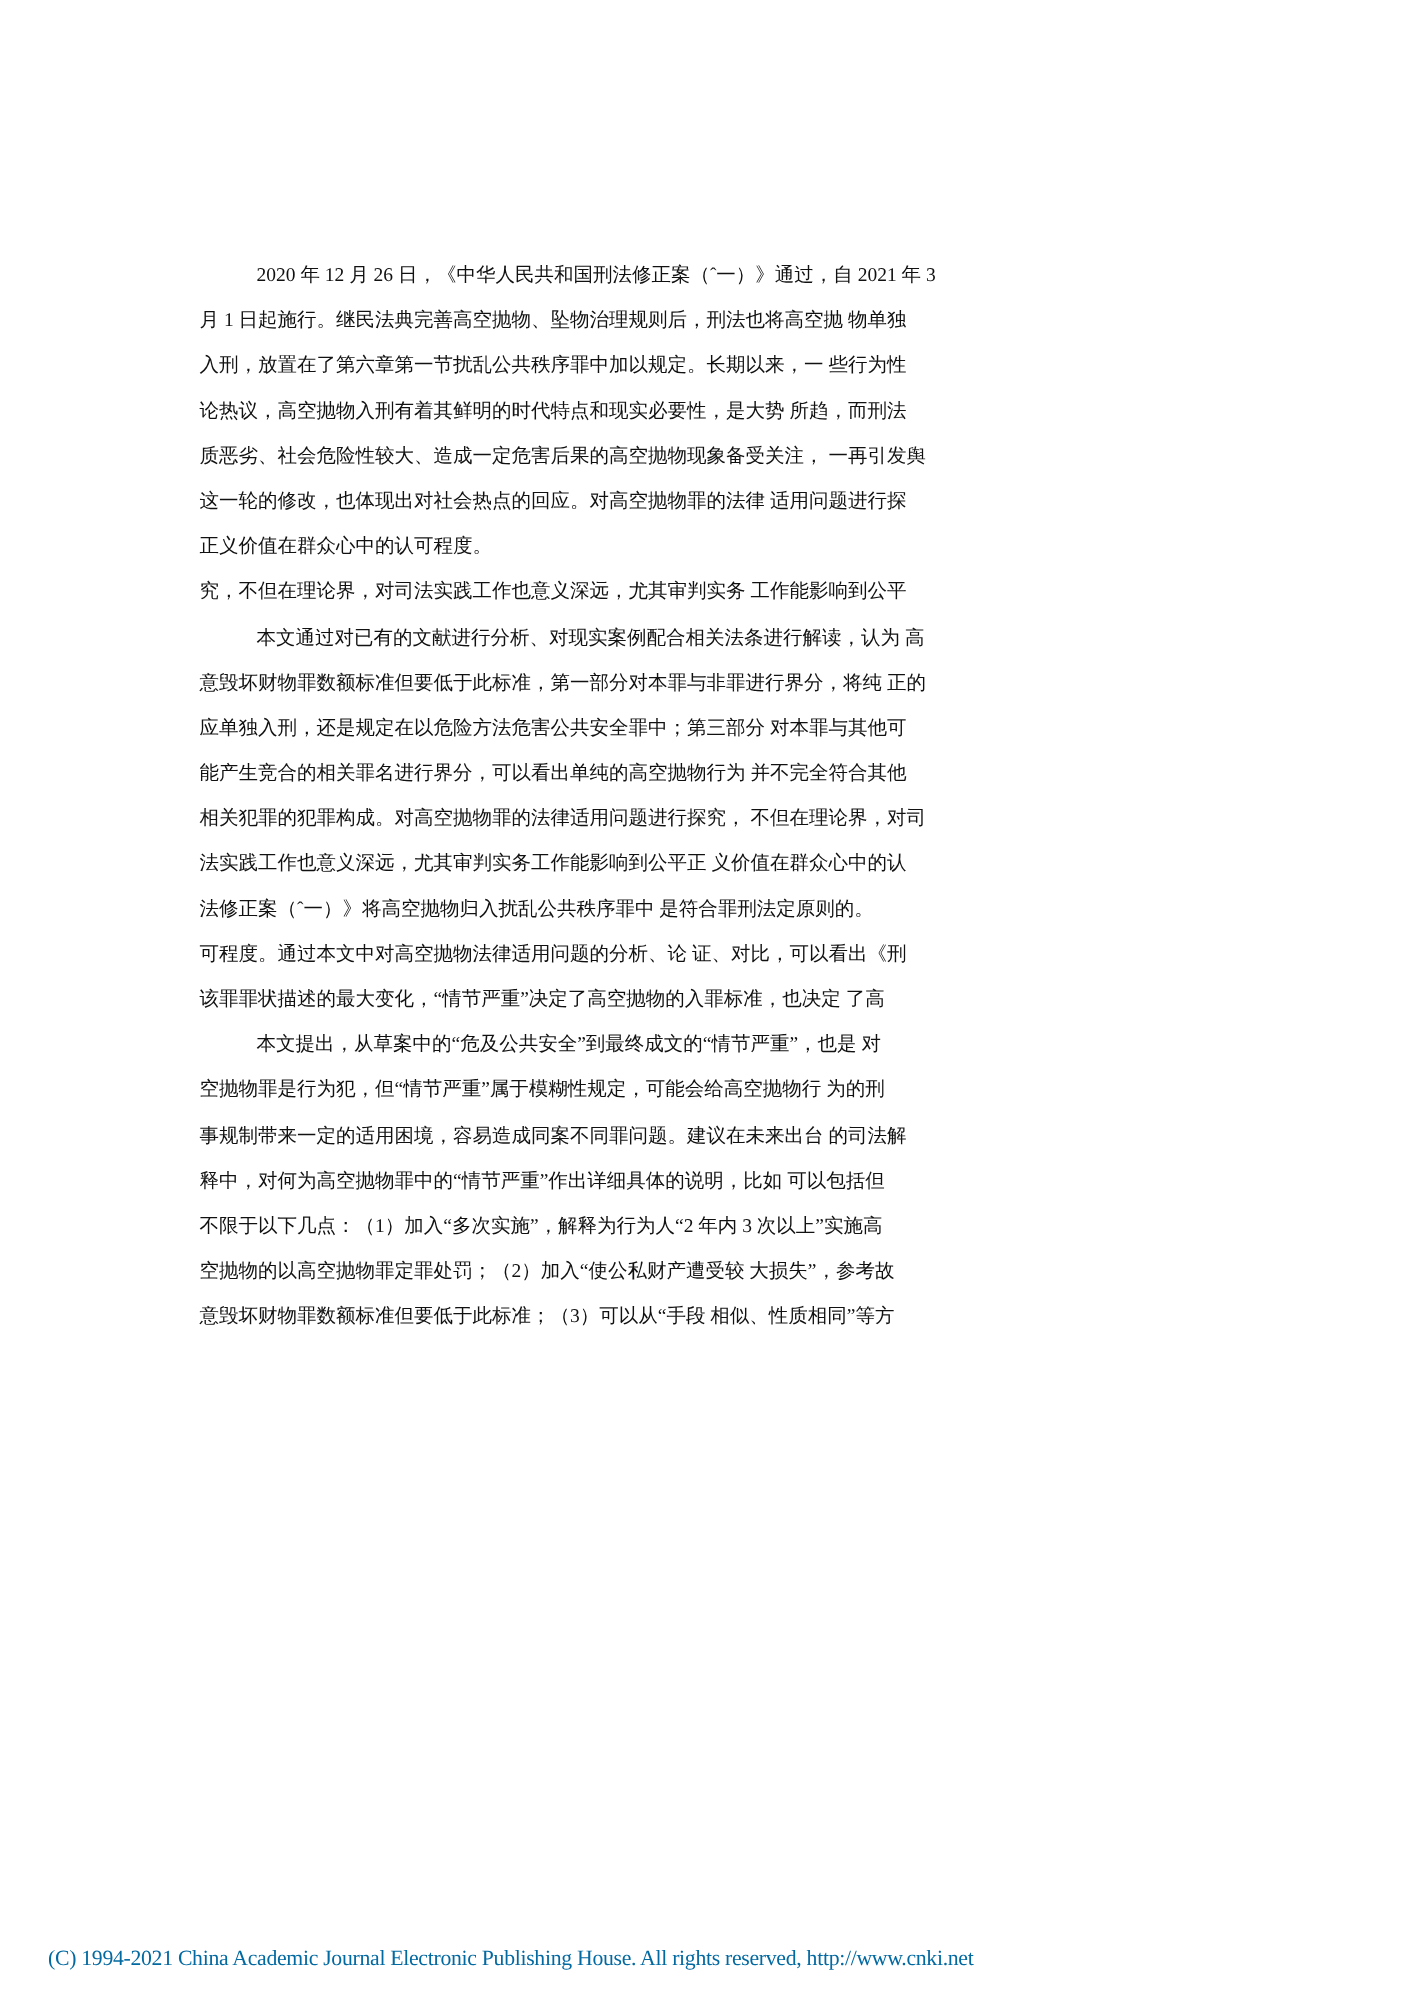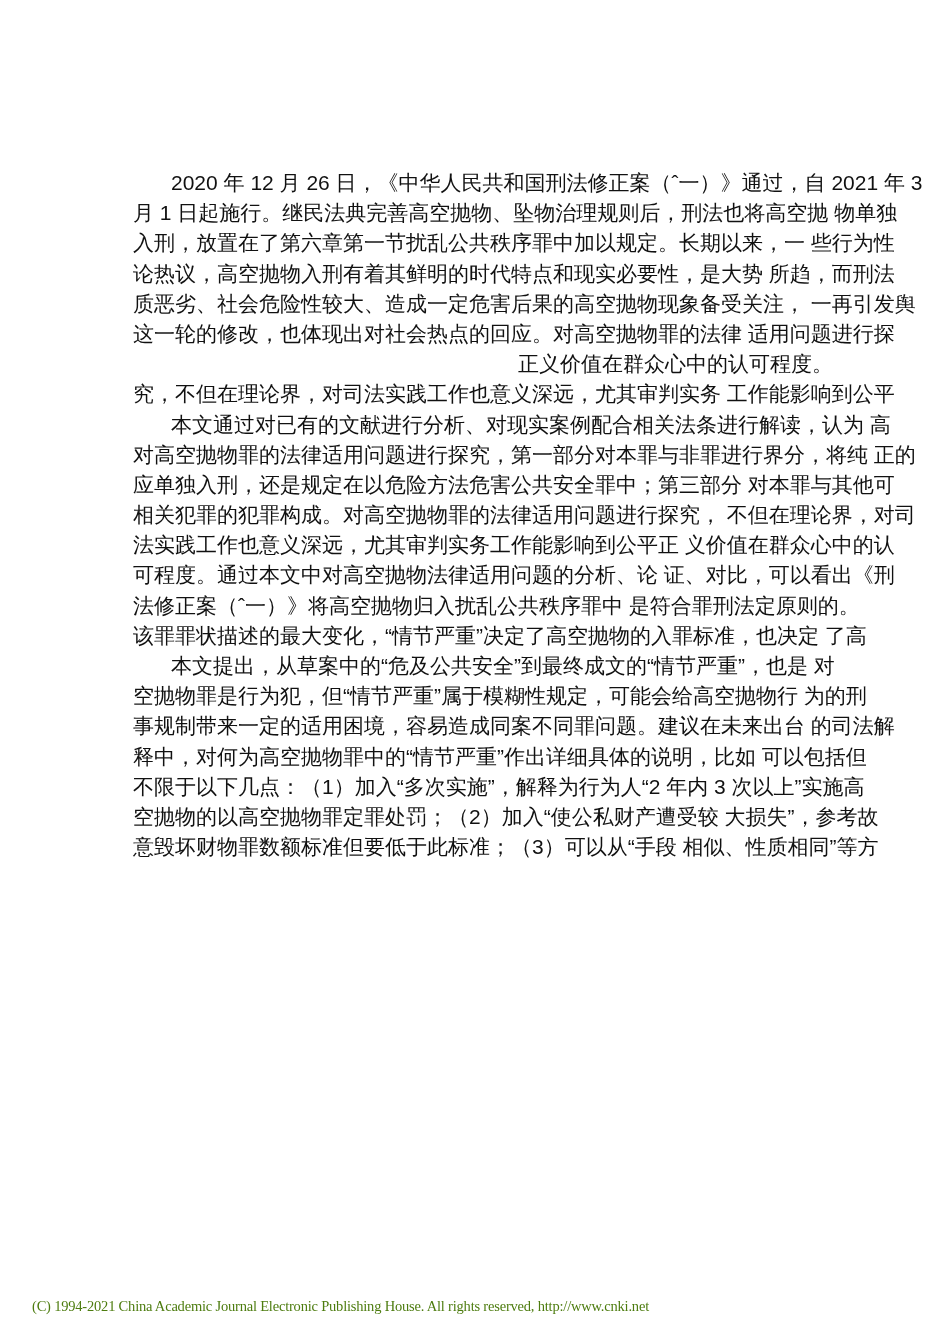--- a/index.html
+++ b/index.html
@@ -25,36 +25,35 @@
     .body-text {
       position: absolute;
       left: 133px;
       top: 168px;
       width: 700px;
     }
     .line {
       display: block;
       height: 30.2px;
       line-height: 30.2px;
-      font-size: 21px;
+      font-size: 13px;
       white-space: nowrap;
       letter-spacing: 0px;
-      font-family: Liberation Sans, sans-serif;
-      text-align: right;
+      font-family: Liberation Serif, serif;
     }
     .line.indent {
       padding-left: 38px;
     }
     .footer {
       position: absolute;
       left: 32px;
       top: 1298px;
       font-size: 14.5px;
       font-family: "Liberation Serif", "DejaVu Serif", serif;
-      color: #4d7c0f;
+      color: #0369a1;
       white-space: nowrap;
       letter-spacing: -0.2px;
     }
   </style>
 </head>
 <body>
 
 <div class="page">
   <div class="body-text">
 
@@ -64,26 +63,27 @@
       <span class="line">入刑，放置在了第六章第一节扰乱公共秩序罪中加以规定。长期以来，一  些行为性</span>
       <span class="line">论热议，高空抛物入刑有着其鲜明的时代特点和现实必要性，是大势  所趋，而刑法</span>
       <span class="line">质恶劣、社会危险性较大、造成一定危害后果的高空抛物现象备受关注， 一再引发舆</span>
       <span class="line">这一轮的修改，也体现出对社会热点的回应。对高空抛物罪的法律  适用问题进行探</span>
       <span class="line">正义价值在群众心中的认可程度。</span>
       <span class="line">究，不但在理论界，对司法实践工作也意义深远，尤其审判实务  工作能影响到公平</span>
     </div>
 
     <div class="paragraph">
       <span class="line indent">本文通过对已有的文献进行分析、对现实案例配合相关法条进行解读，认为  高</span>
-      <span class="line">对高空抛物罪的法律适用问题进行探究，第一部分对本罪与非罪进行界分，将纯  正的</span>
+      <span class="line">意毁坏财物罪数额标准但要低于此标准，第一部分对本罪与非罪进行界分，将纯  正的</span>
       <span class="line">应单独入刑，还是规定在以危险方法危害公共安全罪中；第三部分  对本罪与其他可</span>
+      <span class="line">能产生竞合的相关罪名进行界分，可以看出单纯的高空抛物行为  并不完全符合其他</span>
       <span class="line">相关犯罪的犯罪构成。对高空抛物罪的法律适用问题进行探究， 不但在理论界，对司</span>
       <span class="line">法实践工作也意义深远，尤其审判实务工作能影响到公平正  义价值在群众心中的认</span>
+      <span class="line">法修正案（ˆ一）》将高空抛物归入扰乱公共秩序罪中  是符合罪刑法定原则的。</span>
       <span class="line">可程度。通过本文中对高空抛物法律适用问题的分析、论  证、对比，可以看出《刑</span>
-      <span class="line">法修正案（ˆ一）》将高空抛物归入扰乱公共秩序罪中  是符合罪刑法定原则的。</span>
     </div>
 
     <div class="paragraph">
       <span class="line">该罪罪状描述的最大变化，“情节严重”决定了高空抛物的入罪标准，也决定  了高</span>
       <span class="line indent">本文提出，从草案中的“危及公共安全”到最终成文的“情节严重”，也是  对</span>
       <span class="line">空抛物罪是行为犯，但“情节严重”属于模糊性规定，可能会给高空抛物行  为的刑</span>
       <span class="line">事规制带来一定的适用困境，容易造成同案不同罪问题。建议在未来出台  的司法解</span>
       <span class="line">释中，对何为高空抛物罪中的“情节严重”作出详细具体的说明，比如  可以包括但</span>
       <span class="line">不限于以下几点：（1）加入“多次实施”，解释为行为人“2 年内 3 次以上”实施高</span>
       <span class="line">空抛物的以高空抛物罪定罪处罚；（2）加入“使公私财产遭受较  大损失”，参考故</span>

